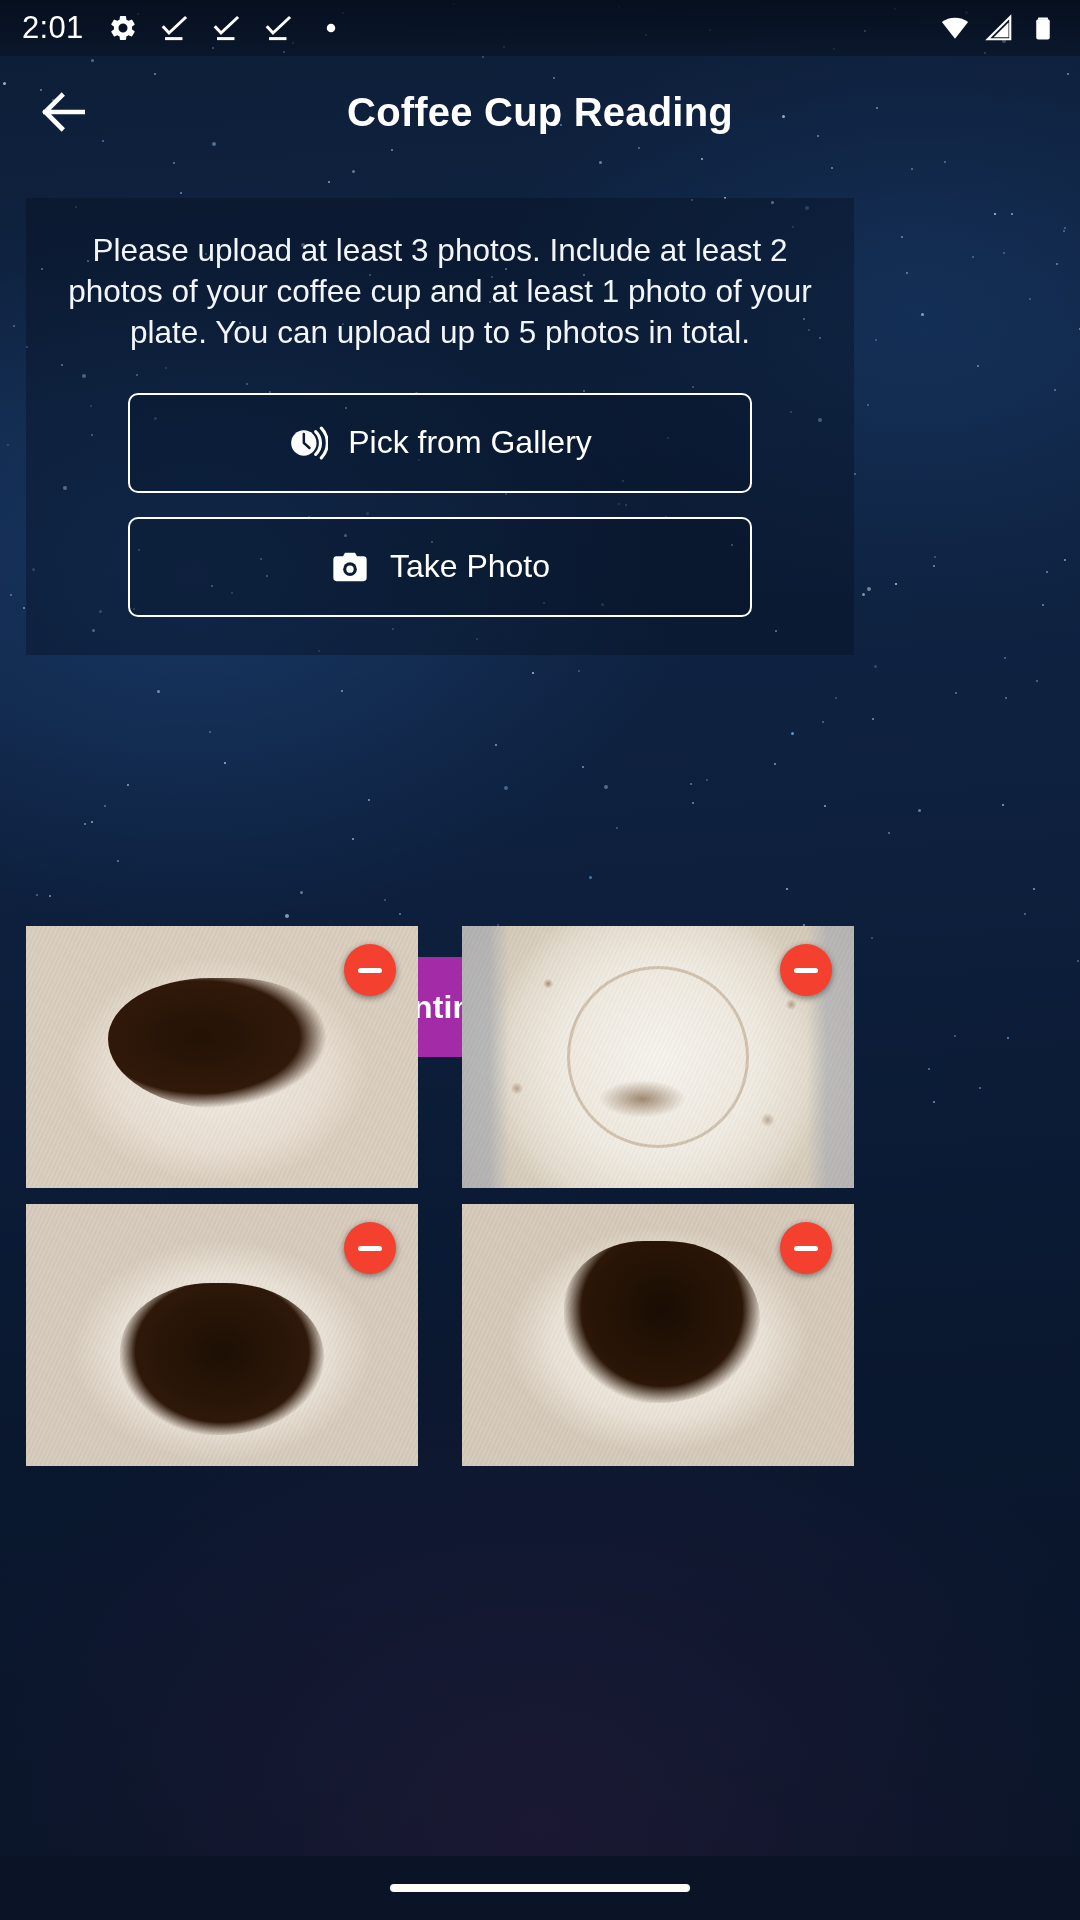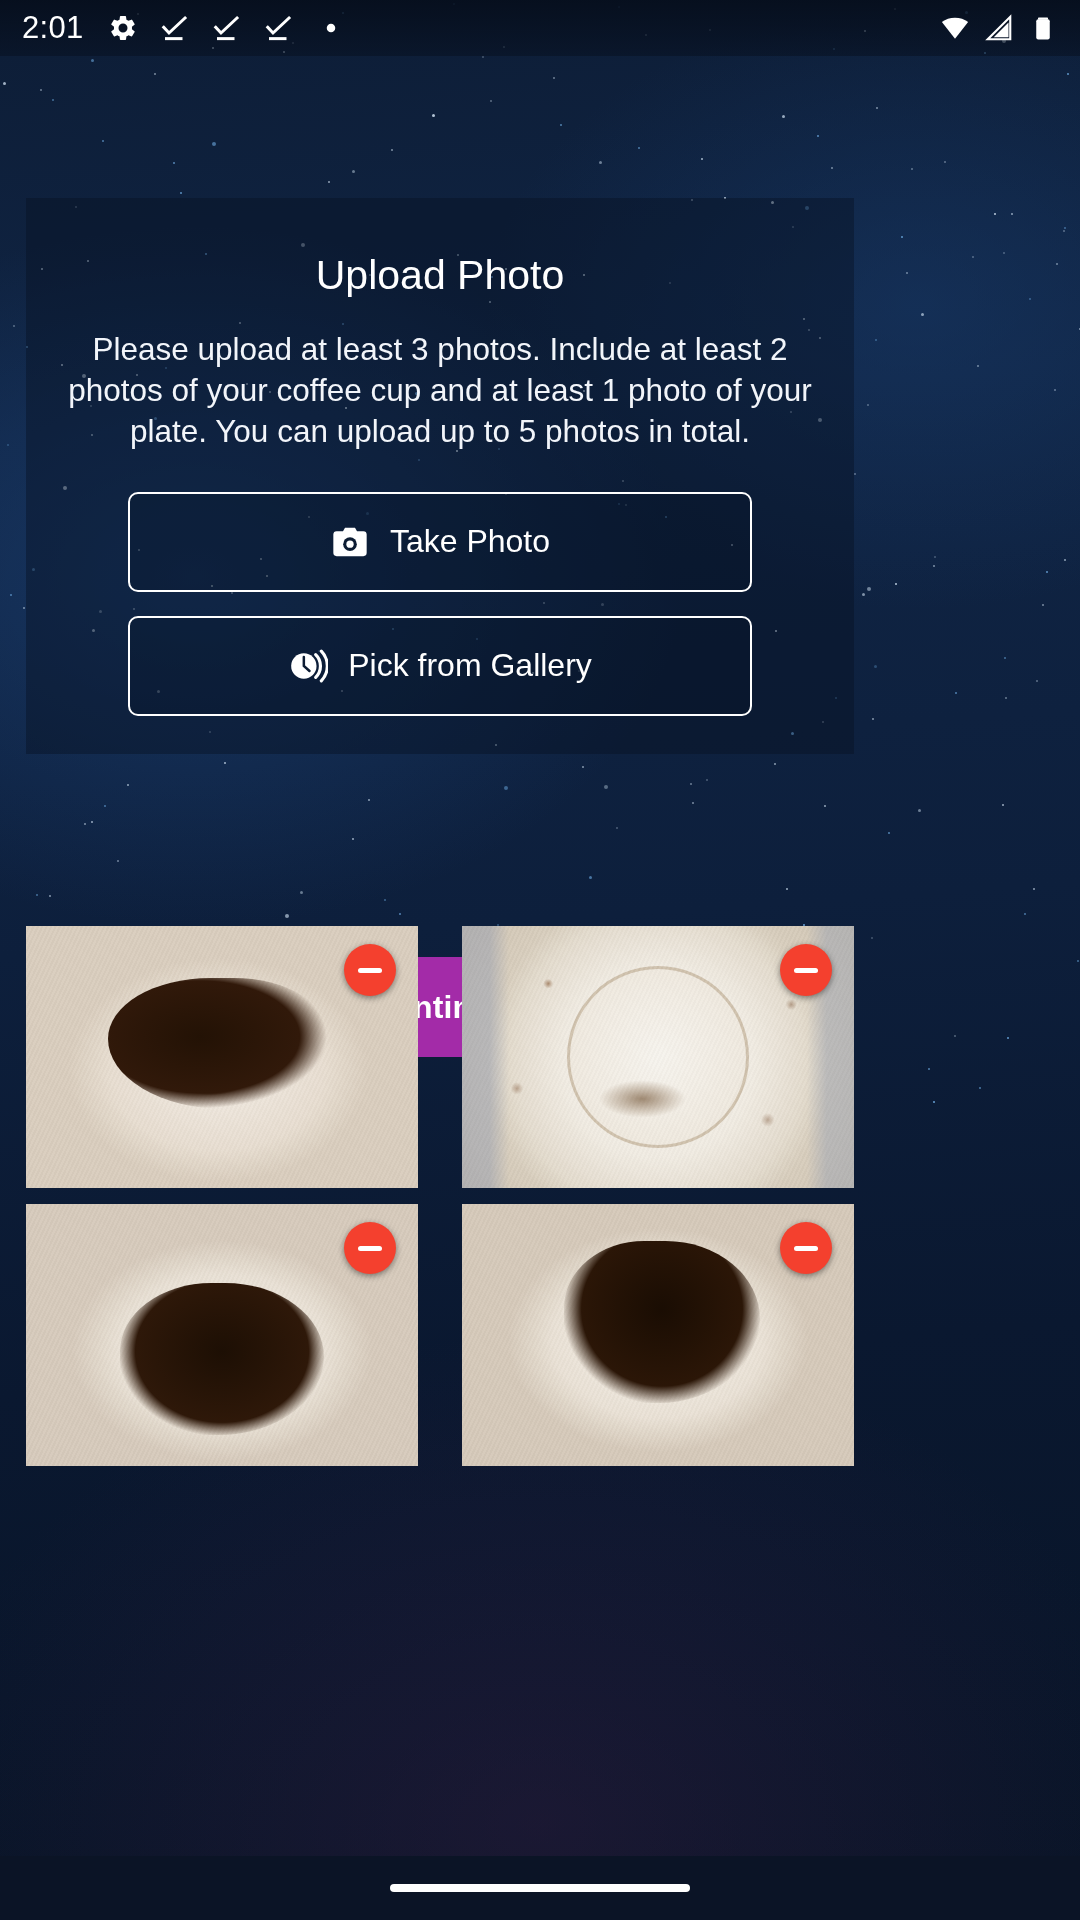--- a/index.html
+++ b/index.html
@@ -448,45 +448,52 @@
         <path d="M21 3v18H3L21 3z" fill="none" stroke="#fff" stroke-width="1.7"></path>
         <path d="M19.6 7.5V19.4H7.8L19.6 7.5z" fill="#fff"></path>
       </svg>
       <svg class="sb-ic" viewBox="0 0 24 24">
         <rect x="8" y="3.6" width="8" height="1.8" rx=".6" fill="#fff"></rect>
         <rect x="6.6" y="5" width="10.8" height="16.2" rx="1.6" fill="#fff"></rect>
       </svg>
     </div>
   </div>
 
+  <div class="appbar">
+    <div class="back-btn">
+      <svg width="56" height="56" viewBox="0 0 24 24">
+        <path d="M20 12H4M4 12l7-7M4 12l7 7" stroke="#fff" stroke-width="2" fill="none" stroke-linecap="square"></path>
+      </svg>
+    </div>
+    <div class="appbar-title">Coffee Cup Reading</div>
+  </div>
 
   <div class="content">
 
     <div class="upload-card">
-      <div class="card-title">Upload Photo</div>
       <div class="card-desc">Please upload at least 3 photos. Include at least 2 photos of your coffee cup and at least 1 photo of your plate. You can upload up to 5 photos in total.</div>
-
-      <div class="outline-btn">
-        <svg class="btn-ic" viewBox="0 0 24 24">
-          <path d="M9 3.5h6l1.2 2H20a2 2 0 012 2v11a2 2 0 01-2 2H4a2 2 0 01-2-2v-11a2 2 0 012-2h3.8L9 3.5z" fill="#fff"></path>
-          <circle cx="12" cy="13.3" r="4.1" fill="#0c1c33"></circle>
-          <circle cx="12" cy="13.3" r="2.2" fill="#fff"></circle>
-        </svg>
-        <span>Take Photo</span>
-      </div>
 
       <div class="outline-btn">
         <svg class="btn-ic" viewBox="0 0 24 24">
           <circle cx="9.5" cy="12" r="7.6" fill="#fff"></circle>
           <path d="M9.5 6.6V12l3.4 3" stroke="#0c1c33" stroke-width="1.5" fill="none" stroke-linecap="round"></path>
           <path d="M16.6 5.2a9.5 9.5 0 010 13.6" stroke="#fff" stroke-width="1.9" fill="none" stroke-linecap="round"></path>
           <path d="M20 3.1a12.8 12.8 0 010 17.8" stroke="#fff" stroke-width="1.9" fill="none" stroke-linecap="round"></path>
         </svg>
         <span>Pick from Gallery</span>
       </div>
+
+      <div class="outline-btn">
+        <svg class="btn-ic" viewBox="0 0 24 24">
+          <path d="M9 3.5h6l1.2 2H20a2 2 0 012 2v11a2 2 0 01-2 2H4a2 2 0 01-2-2v-11a2 2 0 012-2h3.8L9 3.5z" fill="#fff"></path>
+          <circle cx="12" cy="13.3" r="4.1" fill="#0c1c33"></circle>
+          <circle cx="12" cy="13.3" r="2.2" fill="#fff"></circle>
+        </svg>
+        <span>Take Photo</span>
+      </div>
     </div>
 
     <div class="continue-btn" id="continueBtn" style="background: rgb(163, 43, 168);">
       <span>Continue</span>
     </div>
 
     <div class="photo-grid">
       <div class="thumb">
         <div class="img cup1">
             <div class="grain"></div>

